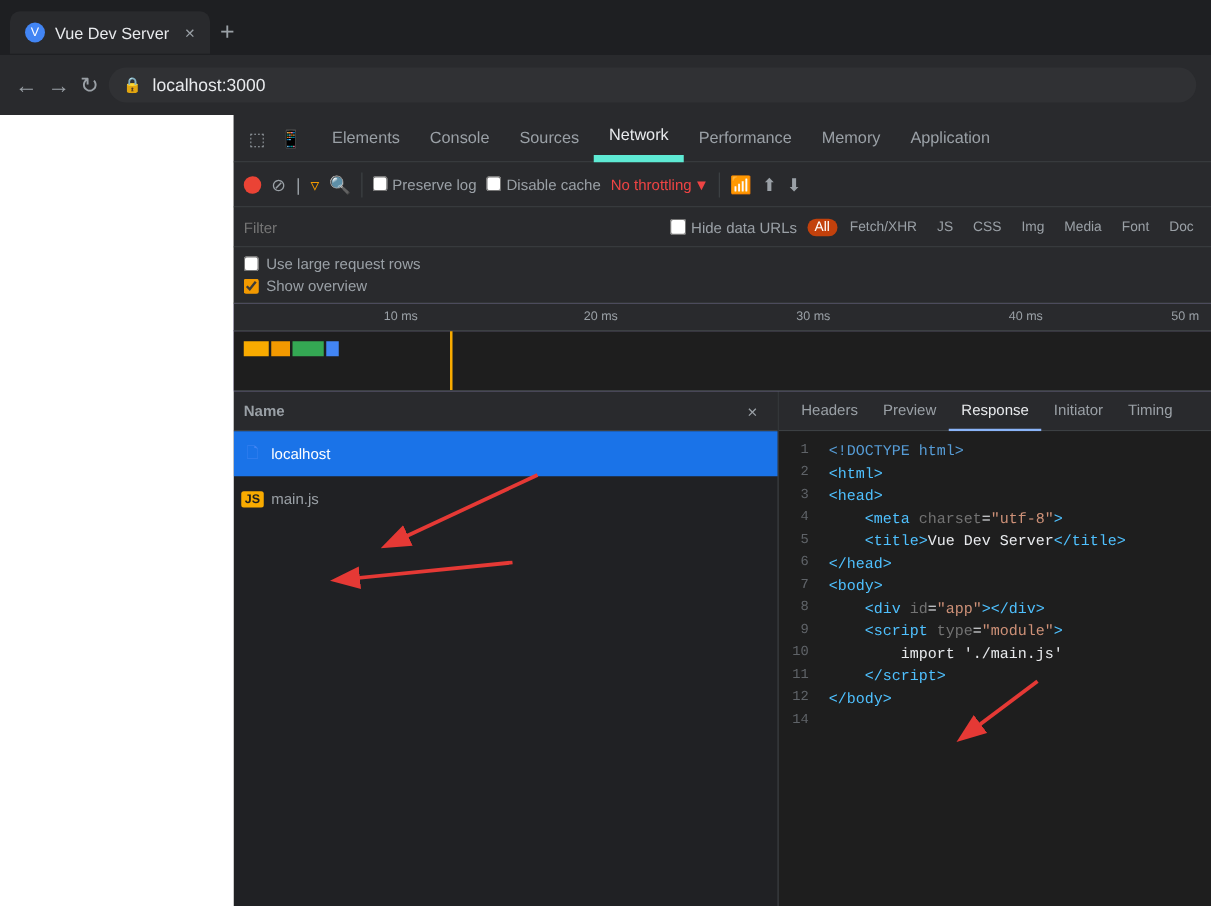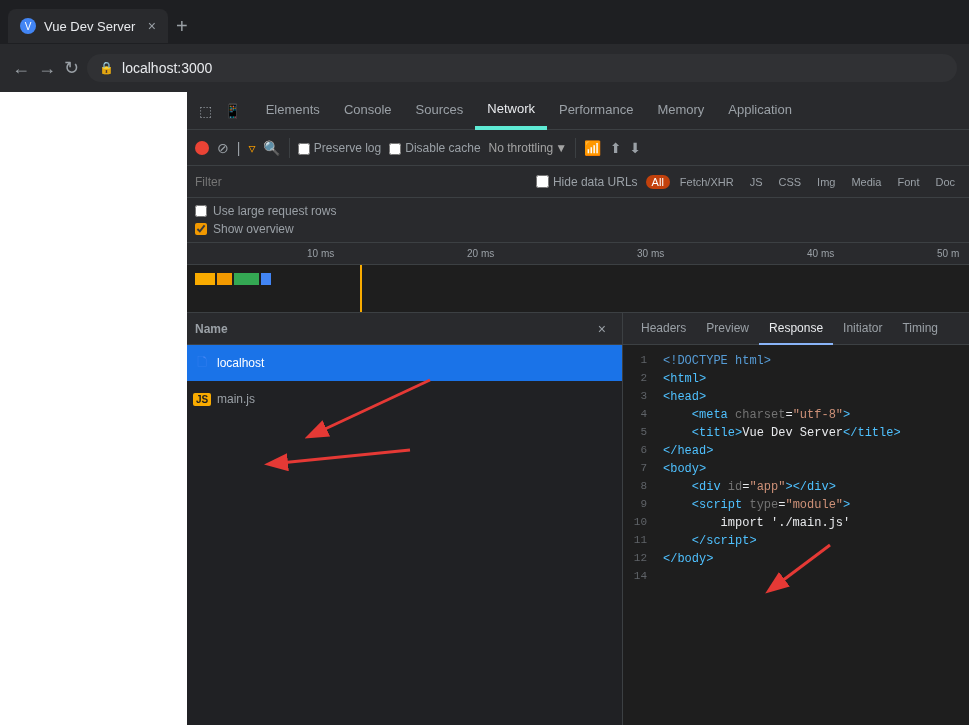--- a/index.html
+++ b/index.html
@@ -13,33 +13,33 @@
     .tab-title { color: #e8eaed; font-size: 13px; flex: 1; }
     .tab-close { color: #9aa0a6; font-size: 14px; cursor: pointer; }
     .tab-new { color: #9aa0a6; font-size: 20px; margin-left: 8px; cursor: pointer; }
     .nav-bar { display: flex; align-items: center; padding: 8px 12px; gap: 8px; height: 48px; }
     .nav-btn { color: #9aa0a6; font-size: 18px; cursor: pointer; background: none; border: none; }
     .address-bar { display: flex; align-items: center; background: #303134; border-radius: 20px; padding: 6px 12px; flex: 1; gap: 8px; }
     .address-lock { color: #9aa0a6; font-size: 12px; }
     .address-url { color: #e8eaed; font-size: 14px; }
     .devtools-tabs { display: flex; align-items: center; background: #292a2d; border-bottom: 1px solid #3c4043; padding: 0 8px; height: 38px; flex-shrink: 0; }
     .devtools-tab { color: #9aa0a6; font-size: 13px; padding: 0 12px; height: 38px; display: flex; align-items: center; cursor: pointer; border-bottom: 2px solid transparent; }
-    .devtools-tab.active { color: #e8eaed; border-bottom: 4px solid #5eead4; }
+    .devtools-tab.active { color: #e8eaed; border-bottom: 6px solid #5eead4; }
     .devtools-icons { display: flex; gap: 4px; margin-right: 8px; }
     .devtools-icon-btn { color: #9aa0a6; font-size: 14px; cursor: pointer; background: none; border: none; padding: 4px; }
 
     
     .toolbar { display: flex; align-items: center; background: #292a2d; border-bottom: 1px solid #3c4043; padding: 4px 8px; gap: 8px; height: 36px; flex-shrink: 0; }
     .record-btn { width: 14px; height: 14px; border-radius: 50%; background: #ea4335; cursor: pointer; }
     .stop-btn { color: #9aa0a6; font-size: 14px; cursor: pointer; }
     .filter-btn { color: #f29900; font-size: 14px; cursor: pointer; }
     .search-btn { color: #9aa0a6; font-size: 14px; cursor: pointer; }
-    .checkbox-group { display: flex; align-items: flex-end; gap: 4px; color: #9aa0a6; font-size: 12px; }
+    .checkbox-group { display: flex; align-items: flex-start; gap: 4px; color: #9aa0a6; font-size: 12px; }
     .checkbox-group input { width: 12px; height: 12px; }
-    .throttle-dropdown { display: flex; align-items: flex-start; gap: 2px; color: #a3a3a3; font-size: 12px; cursor: pointer; }
+    .throttle-dropdown { display: flex; align-items: flex-start; gap: 2px; color: #ef4444; font-size: 12px; cursor: pointer; }
     .wifi-btn { color: #9aa0a6; font-size: 14px; }
     .upload-btn { color: #9aa0a6; font-size: 14px; }
     .download-btn { color: #9aa0a6; font-size: 14px; }
 
     
     .filter-bar { display: flex; align-items: center; background: #292a2d; border-bottom: 1px solid #3c4043; padding: 4px 8px; gap: 8px; height: 32px; flex-shrink: 0; }
     .filter-input { background: transparent; border: none; color: #9aa0a6; font-size: 12px; flex: 1; outline: none; }
     .filter-tags { display: flex; align-items: center; gap: 4px; }
     .filter-tag { color: #9aa0a6; font-size: 11px; padding: 1px 6px; border-radius: 10px; cursor: pointer; }
     .filter-tag.active { background: #c2410c; color: white; border-radius: 10px; }

